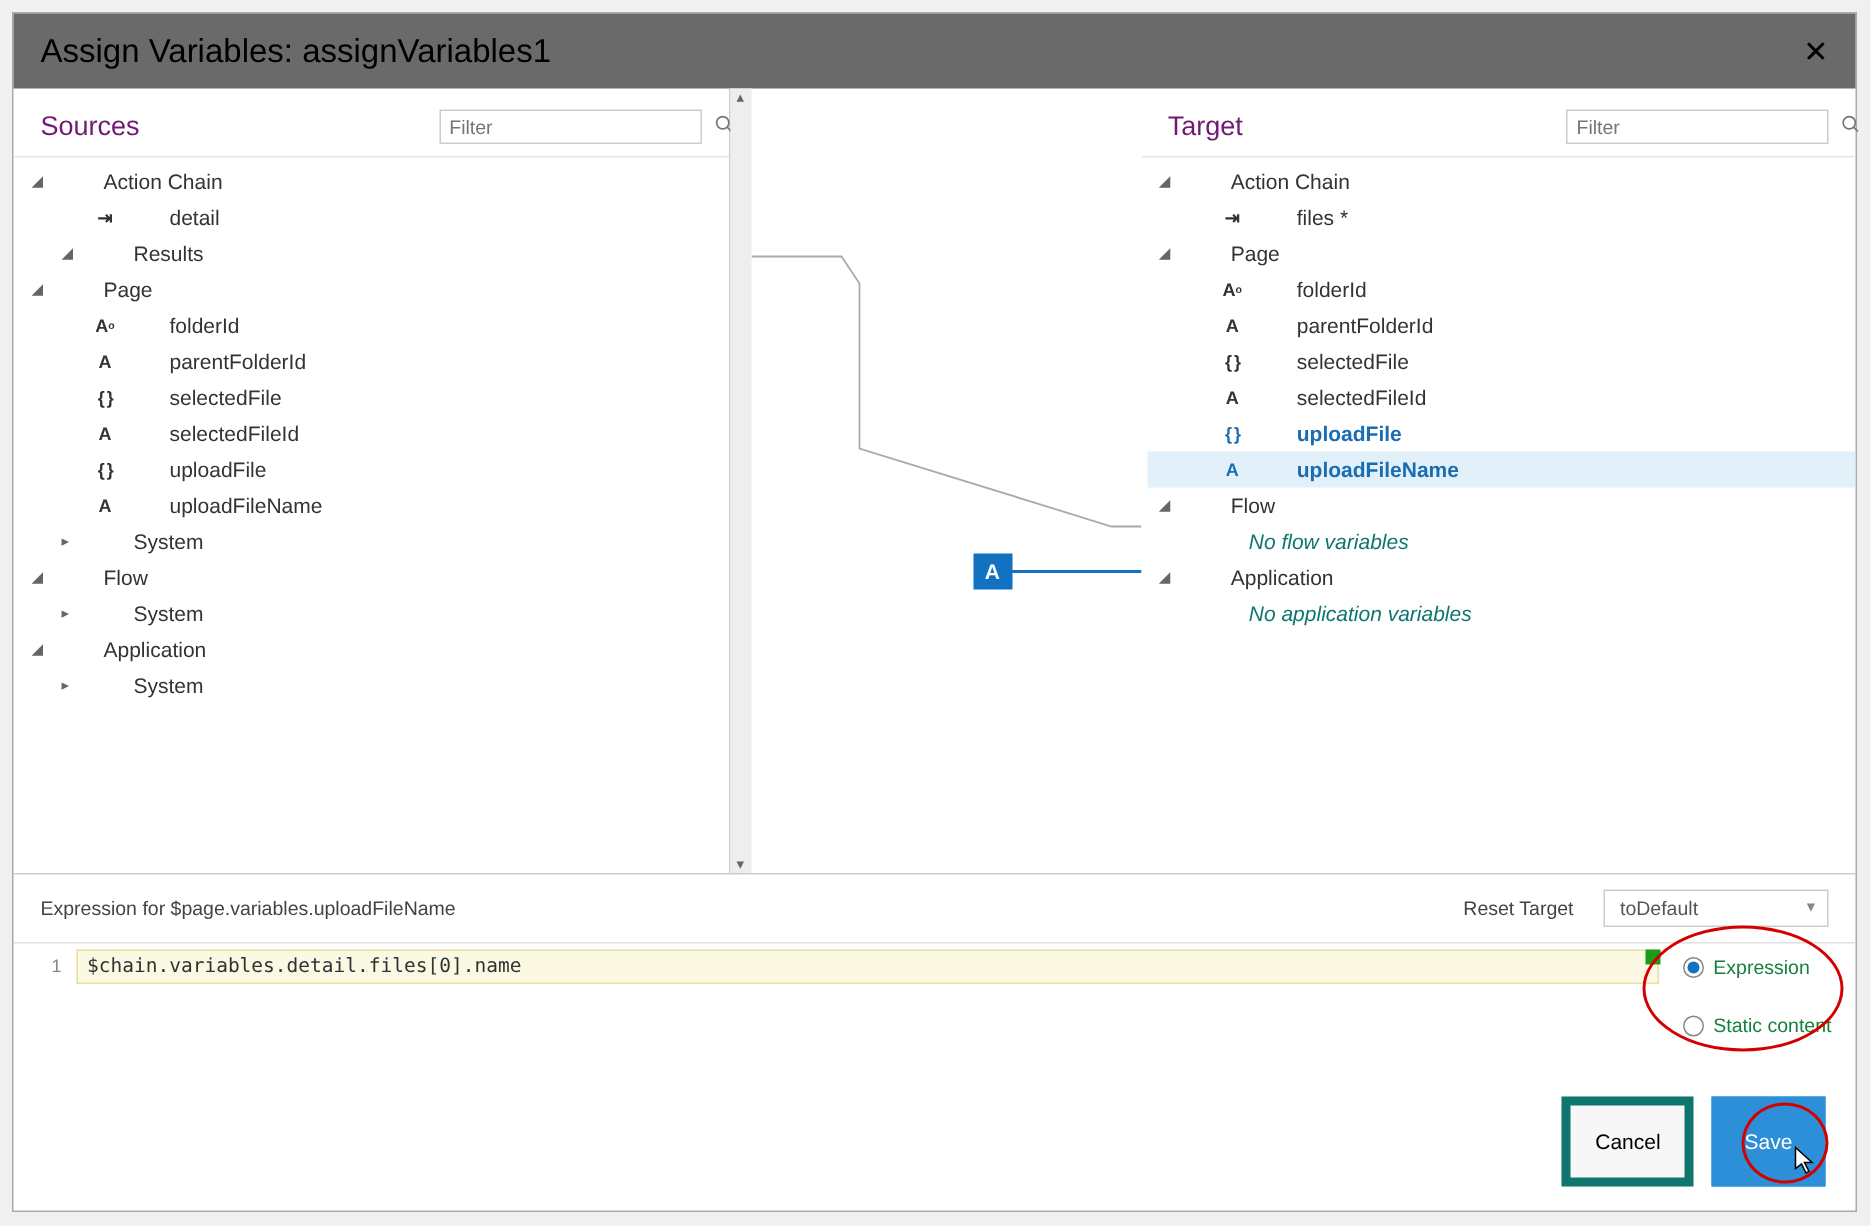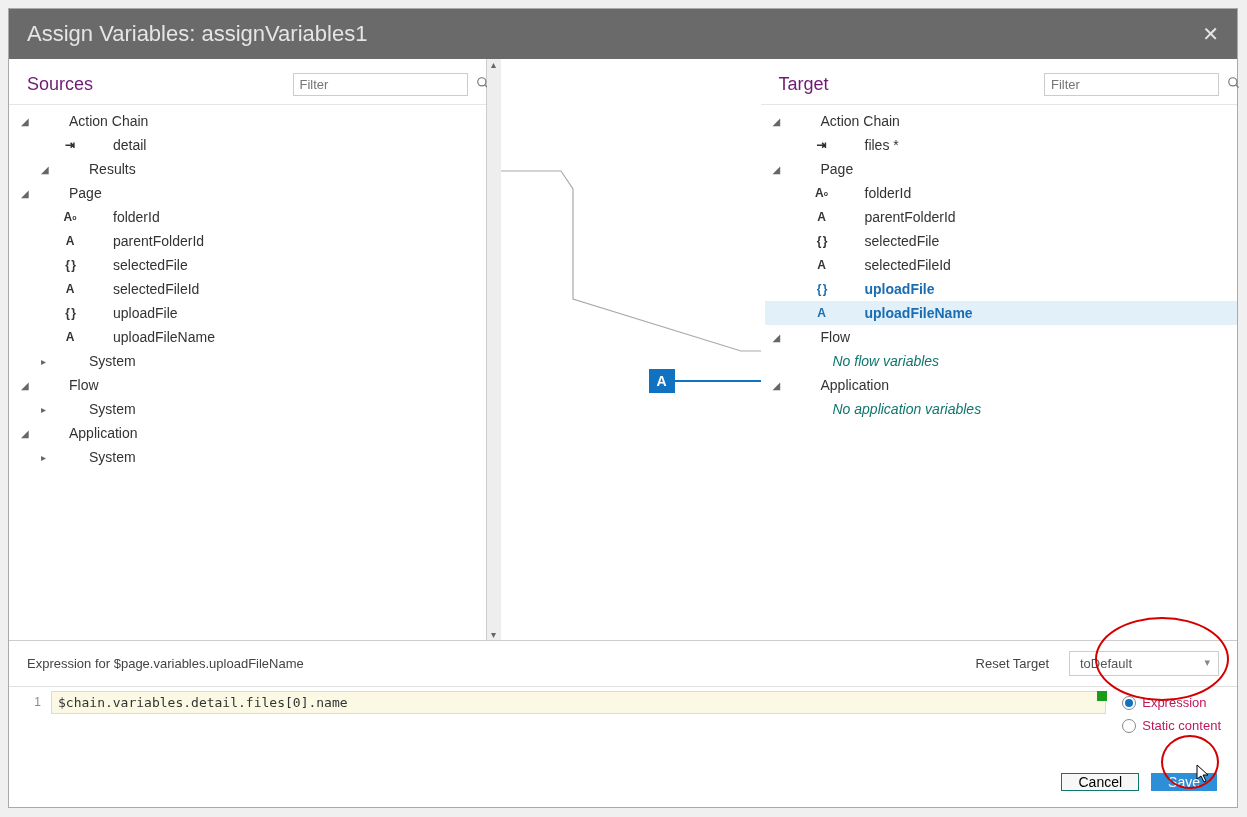--- a/index.html
+++ b/index.html
@@ -1,18 +1,18 @@
 <!DOCTYPE html>
 <html><head>
 <meta charset="utf-8">
 <style>
   * { box-sizing: border-box; margin: 0; padding: 0; }
   body { font-family: "Segoe UI", Arial, sans-serif; font-size: 14px; color: #333; background: #f0f0f0; }
   .dialog { width: 1230px; height: 800px; margin: 8px; background: #fff; display: flex; flex-direction: column; border: 1px solid #aaa; position: relative; }
-  .titlebar { background: #6a6a6a; color: #e5e5e5; padding: 12px 18px; display: flex; justify-content: space-between; align-items: center; font-size: 22px; font-weight: 300; }
+  .titlebar { background: #6a6a6a; color: #000000; padding: 12px 18px; display: flex; justify-content: space-between; align-items: center; font-size: 22px; font-weight: 300; }
   .close-x { cursor: pointer; font-size: 20px; }
   .panels { flex: 1; display: flex; min-height: 0; border-bottom: 1px solid #ccc; }
   .panel { flex: 1; display: flex; flex-direction: column; border-right: 1px solid #ccc; min-height: 0; }
   .panel.target-panel { border-right: none; }
   .canvas { width: 260px; position: relative; }
   .panel-header { display: flex; justify-content: space-between; align-items: center; padding: 14px 18px 8px 18px; }
   .panel-title { font-size: 18px; font-weight: 400; color: #701a75; }
   .filter-box { display: flex; align-items: center; border: 1px solid #ccc; padding: 2px 6px; width: 175px; }
   .filter-box input { border: none; outline: none; flex: 1; font-size: 13px; color: #555; background: transparent; }
   .search-icon { color: #777; }
@@ -34,26 +34,26 @@
   .mapping-line.active { stroke: #1172c2; stroke-width: 2; }
   .a-badge { position: absolute; background: #1172c2; color: #fff; font-weight: bold; padding: 4px 8px; font-size: 14px; }
   .expr-bar { display: flex; justify-content: space-between; align-items: center; padding: 10px 18px; font-size: 13px; color: #444; }
   .reset-select { display: flex; align-items: center; gap: 20px; }
   .reset-select .select { border: 1px solid #ccc; padding: 4px 26px 4px 10px; color: #555; position: relative; width: 150px; }
   .reset-select .select::after { content: "▾"; position: absolute; right: 8px; color: #888; font-size: 11px; }
   .editor-row { display: flex; align-items: flex-start; border-top: 1px solid #e0e0e0; padding: 4px 10px 20px 10px; gap: 10px; }
   .gutter { width: 22px; text-align: right; color: #888; font-size: 12px; padding-top: 4px; }
   .code-input { flex: 1; background: #fbf8e3; border: 1px solid #e8dfa0; padding: 3px 6px; font-family: Consolas, monospace; font-size: 13px; color: #333; position: relative; }
   .code-marker { position: absolute; right: -2px; top: -1px; width: 10px; height: 10px; background: #1a9b1a; }
-  .mode-radios { display: flex; flex-direction: column; gap: 8px; padding: 4px 6px; font-size: 13px; color: #be185d; }
+  .mode-radios { display: flex; flex-direction: column; gap: 24px; padding: 4px 6px; font-size: 13px; color: #15803d; }
   .mode-radios label { display: flex; align-items: center; gap: 6px; }
   .radio-dot { width: 14px; height: 14px; border-radius: 50%; border: 1px solid #888; display: inline-flex; align-items: center; justify-content: center; }
   .radio-dot.filled::after { content: ""; width: 8px; height: 8px; border-radius: 50%; background: #1172c2; }
   .actions { display: flex; justify-content: flex-end; gap: 12px; padding: 16px 20px; }
-  .btn { padding: 0 16px; font-size: 14px; border: 1px solid #0f766e; background: #f7f7f7; cursor: pointer; }
+  .btn { padding: 16px 16px; font-size: 14px; border: 6px solid #0f766e; background: #f7f7f7; cursor: pointer; }
   .btn.primary { background: #2c8fd8; border-color: #2c8fd8; color: #fff; }
   .ring { position: absolute; border: 2px solid #d40000; border-radius: 50%; pointer-events: none; }
   .ring.r1 { width: 134px; height: 84px; right: 8px; bottom: 106px; }
   .ring.r2 { width: 58px; height: 54px; right: 18px; bottom: 18px; }
   .cursor-arrow { position: absolute; right: 26px; bottom: 24px; pointer-events: none; }
   .icon-obj::before { content:"{ }"; letter-spacing:-1px; }
   .icon-A { font-weight: bold; }
 </style>
 </head>
 <body>

